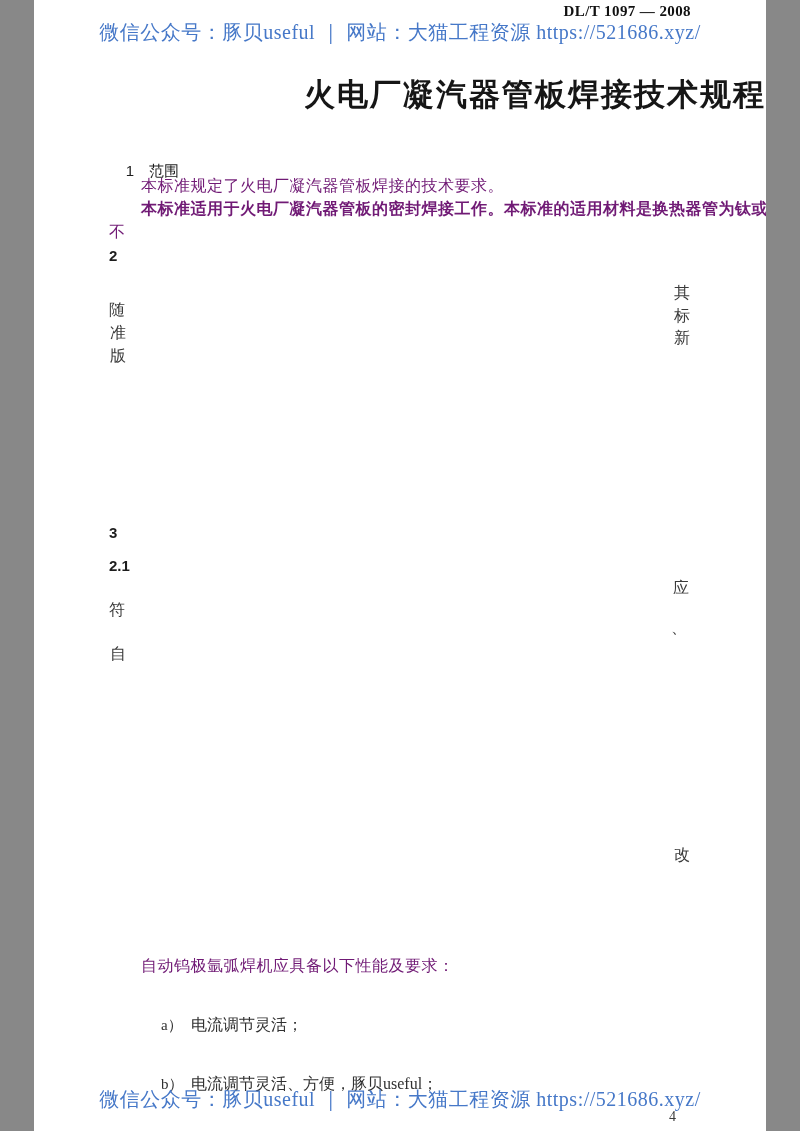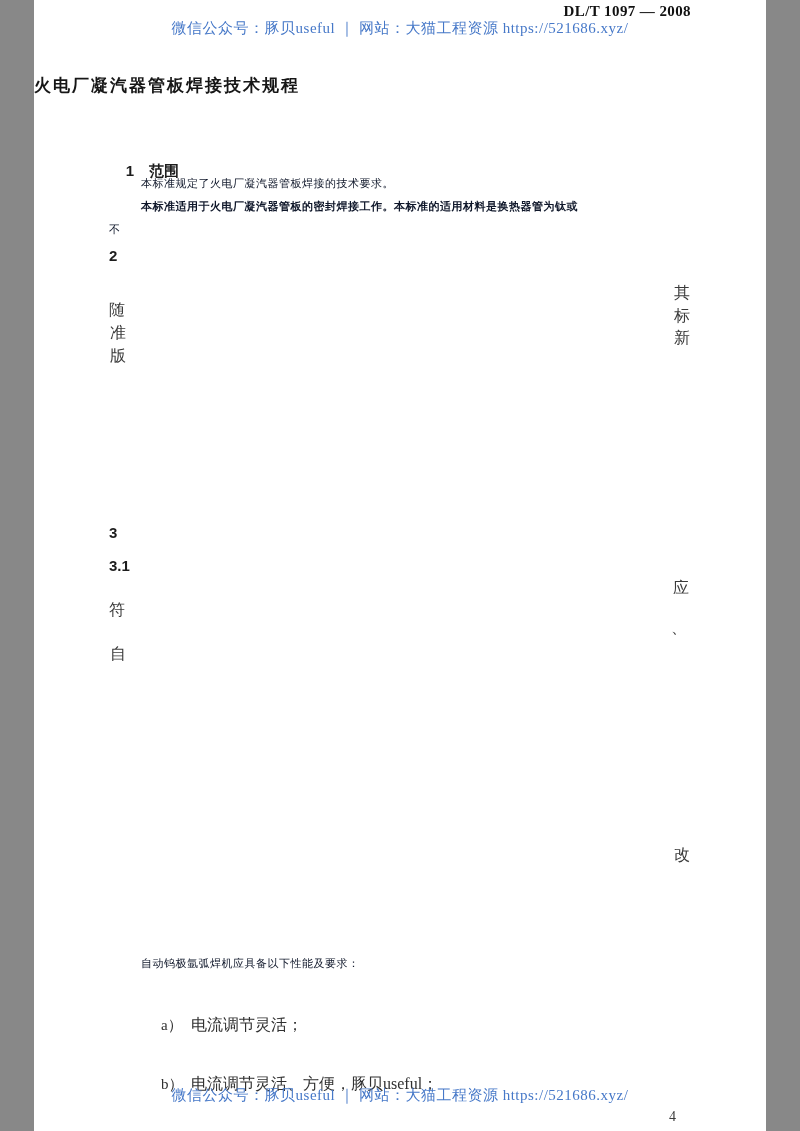--- a/index.html
+++ b/index.html
@@ -13,37 +13,37 @@
     overflow:hidden;
   }
   .abs { position:absolute; white-space:pre; }
   .doc-code {
     top:3px; right:75px;
     font-size:15px; font-weight:bold; letter-spacing:0.4px;
     color:#111;
   }
   .promo {
     left:0; right:0; text-align:center;
-    font-size:15px; letter-spacing:0.5px;
+    font-size:20px; letter-spacing:0.5px;
     color:#4678c8;
   }
   .promo.hdr { top:19px; }
   .promo.ftr { top:1086px; }
   .doc-title {
-    top:74px; left:0; right:0; text-align:left;
+    top:74px; left:0; right:0; text-align:right;
     font-family:"Liberation Sans","DejaVu Sans",sans-serif;
-    font-size:17px; font-weight:bold; letter-spacing:2px;
+    font-size:31px; font-weight:bold; letter-spacing:2px;
     color:#161616;
   }
   .sec-heading {
     font-family:"Liberation Sans","DejaVu Sans",sans-serif;
-    font-size:15px; font-weight:bold; color:#1d1d1d;
+    font-size:15px; font-weight:normal; color:#1d1d1d;
   }
   .sec-heading .h-num { margin-right:15px; }
-  .body-line { font-size:11px; letter-spacing:0.5px; color:#0f172a; }
+  .body-line { font-size:16px; letter-spacing:0.5px; color:#701a75; }
   .frag { font-size:16px; color:#3a3a3a; }
   .frag-num {
     font-family:"Liberation Sans","DejaVu Sans",sans-serif;
     font-size:15px; font-weight:bold; color:#1d1d1d;
   }
   .spec-list { left:103px; top:954px; }
   .spec-row { height:23px; line-height:23px; font-size:16px; color:#303030; }
   .spec-row .lbl { display:inline-block; width:30px; font-size:15px; }
   .page-num { right:90px; top:1109px; font-size:14px; color:#3c3c3c; }
 </style>
@@ -66,21 +66,21 @@
 
   <div class="abs frag-num" style="left:75px; top:247px;">2</div>
   <div class="abs frag" style="right:76px; top:283px;">其</div>
   <div class="abs frag" style="left:75px; top:300px;">随</div>
   <div class="abs frag" style="right:76px; top:306px;">标</div>
   <div class="abs frag" style="left:76px; top:323px;">准</div>
   <div class="abs frag" style="right:76px; top:328px;">新</div>
   <div class="abs frag" style="left:76px; top:346px;">版</div>
 
   <div class="abs frag-num" style="left:75px; top:524px;">3</div>
-  <div class="abs frag-num" style="left:75px; top:557px;">3.1</div>
+  <div class="abs frag-num" style="left:75px; top:557px;">2.1</div>
   <div class="abs frag" style="right:77px; top:578px;">应</div>
   <div class="abs frag" style="left:75px; top:600px;">符</div>
   <div class="abs frag" style="right:79px; top:618px;">、</div>
   <div class="abs frag" style="left:76px; top:644px;">自</div>
   <div class="abs frag" style="right:76px; top:845px;">改</div>
 
   <div class="abs body-line" style="left:107px; top:956px;">自动钨极氩弧焊机应具备以下性能及要求：</div>
 
   <div class="abs spec-list">
     <div class="spec-row">

